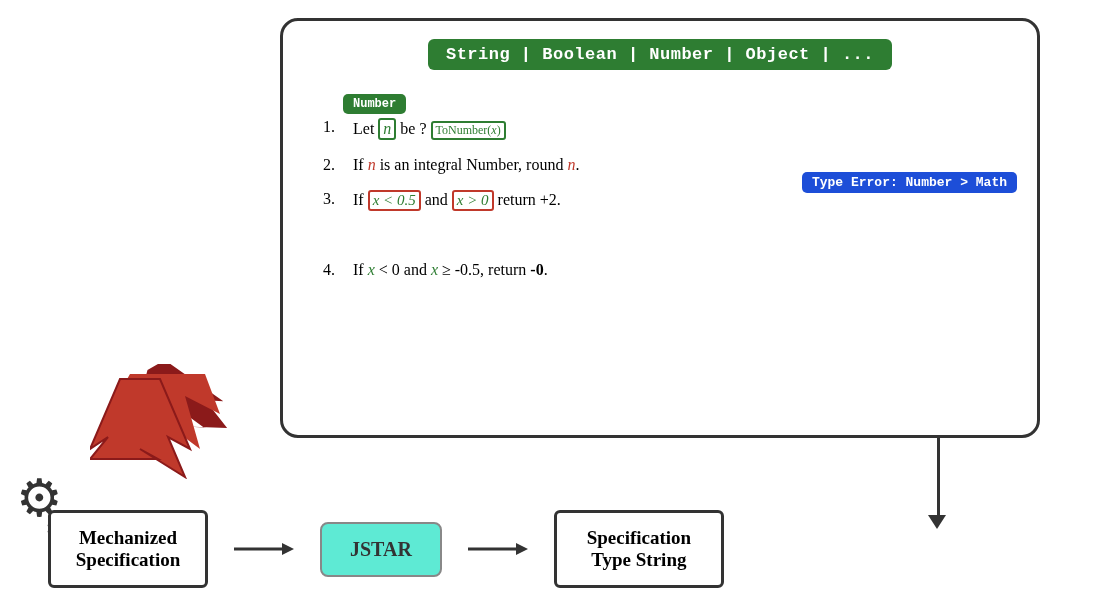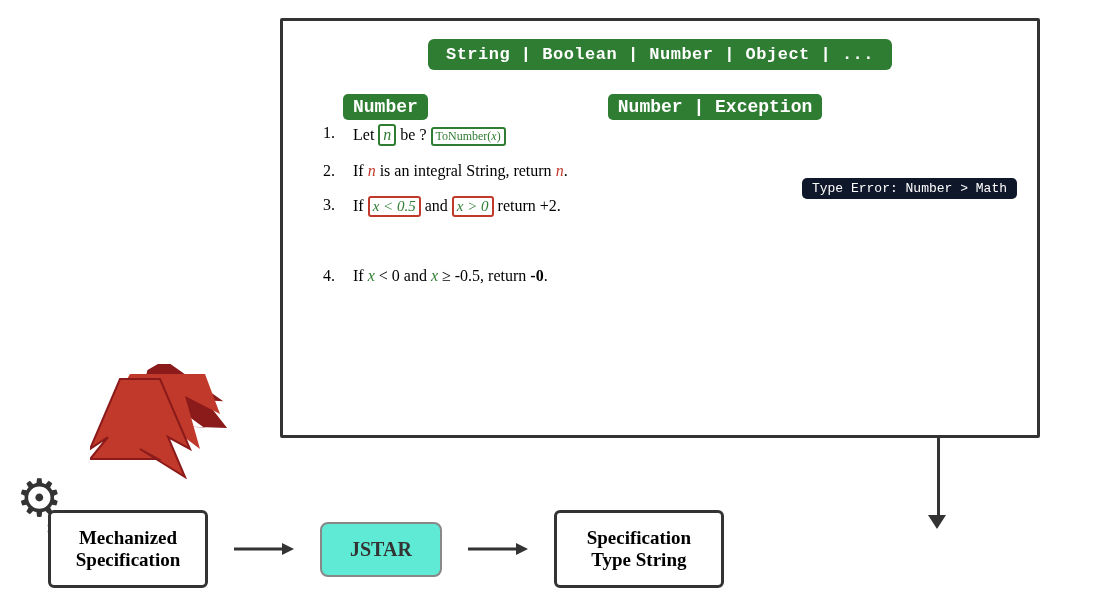--- a/index.html
+++ b/index.html
@@ -13,21 +13,21 @@
     }
 
     
     .spec-box {
       position: absolute;
       top: 18px;
       left: 280px;
       width: 760px;
       height: 420px;
       border: 3px solid #333;
-      border-radius: 2px;
+      border-radius: 18px;
       background: #fff;
       padding: 18px 30px 8px 30px;
     }
 
     
     .type-banner {
       background: #2e7d32;
       color: #fff;
       font-family: 'Courier New', monospace;
       font-weight: bold;
@@ -85,21 +85,21 @@
       margin-bottom: 4px;
       margin-left: 30px;
       gap: 60px;
     }
 
     .ann-label {
       background: #2e7d32;
       color: #fff;
       font-family: 'Courier New', monospace;
       font-weight: bold;
-      font-size: 18px;
+      font-size: 12px;
       padding: 3px 10px;
       border-radius: 5px;
       display: inline-block;
     }
 
     
     .var-n {
       font-style: italic;
       color: #c0392b;
       font-size: 16px;
@@ -133,24 +133,24 @@
       border: 2px solid #c0392b;
       border-radius: 3px;
       color: #2e7d32;
       font-style: italic;
       font-size: 15px;
       padding: 0 3px;
     }
 
     
     .type-error-label {
-      background: #0f172a;
+      background: #1d4ed8;
       color: #fff;
       font-family: 'Courier New', monospace;
-      font-weight: normal;
+      font-weight: bold;
       font-size: 13px;
       padding: 3px 10px;
       border-radius: 5px;
       display: inline-block;
       position: absolute;
     }
 
     
     .mech-spec-box {
       border: 3px solid #333;
@@ -226,36 +226,35 @@
 <div class="spec-box">
 
   <div style="text-align:center; margin-bottom: 10px;">
     <span class="type-banner">String | Boolean | Number | Object | ...</span>
   </div>
 
 
   <div class="annotations-row">
     <span class="ann-label">Number</span>
     <span style="display:inline-block; width:60px;"></span>
-    <span class="ann-label">Number | Exception</span>
   </div>
 
   <div class="steps">
 
     <div class="step">
       <span class="step-num">1.</span>
       <span class="step-content">
         <span>Let </span><span class="n-box">n</span><span> be ? </span><span class="to-number-box"><span>ToNumber(</span><span style="font-style:italic;">x</span><span>)</span></span>
       </span>
     </div>
 
     <div class="step">
       <span class="step-num">2.</span>
       <span class="step-content">
-        <span>If </span><span class="var-n">n</span><span> is an integral String, return </span><span class="var-n">n</span><span>.</span>
+        <span>If </span><span class="var-n">n</span><span> is an integral Number, round </span><span class="var-n">n</span><span>.</span>
       </span>
     </div>
 
     <div style="position:relative; margin-bottom: 50px;">
       <div class="step">
         <span class="step-num">3.</span>
         <span class="step-content">
           <span>If </span><span class="red-box">x &lt; 0.5</span><span> and </span><span class="red-box">x &gt; 0</span><span> return +2.</span>
         </span>
       </div>

